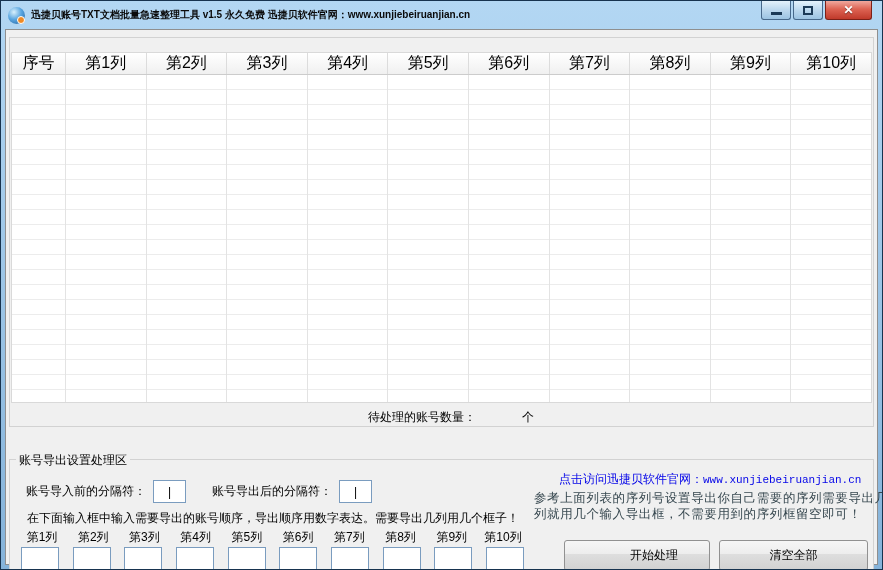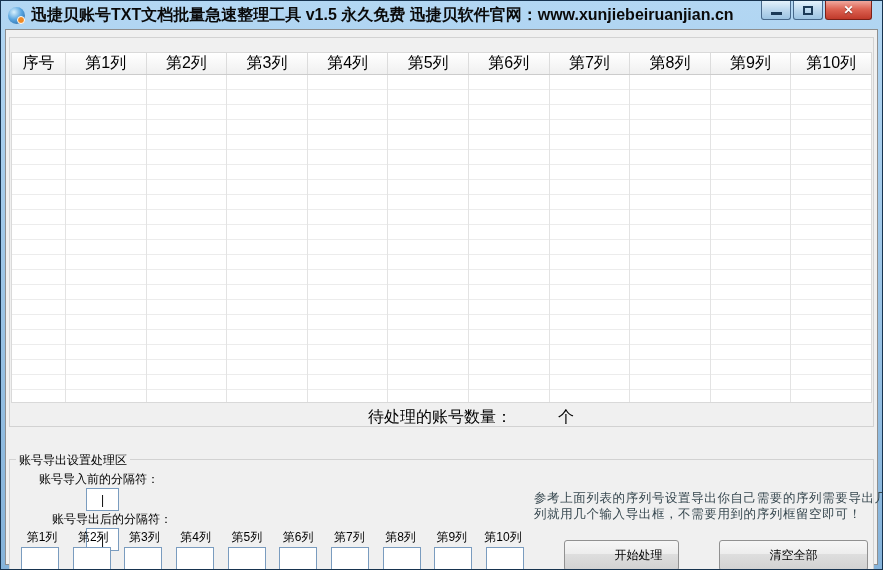--- a/index.html
+++ b/index.html
@@ -24,21 +24,21 @@
     width:17px; height:17px; border-radius:50%;
     background:radial-gradient(circle at 35% 30%, #d8f0fc 0%, #5aa6e0 45%, #1d5f9e 100%);
     position:relative; flex:none;
   }
   .app-icon::after {
     content:""; position:absolute; right:0; bottom:0;
     width:6px; height:6px; border-radius:50%; background:#f08a24;
     border:1px solid #fff;
   }
   .title {
-    margin-left:6px; font-size:16px; font-weight:bold; color:#0a0a0a;
+    margin-left:6px; font-size:10px; font-weight:bold; color:#0a0a0a;
     white-space:nowrap;
   }
   .win-controls { position:absolute; right:10px; top:0; display:flex; }
   .winbtn {
     height:19px; border:1px solid #47688a; border-top:none;
     display:flex; align-items:center; justify-content:center;
     border-radius:0 0 3px 3px; cursor:pointer;
   }
   .winbtn.min, .winbtn.max {
     width:30px; margin-right:2px;
@@ -85,28 +85,28 @@
   .th:last-child { border-right:none; }
   .tbody {
     height:327px; display:flex;
     background:repeating-linear-gradient(to bottom,#ffffff 0 14px,#ececec 14px 15px);
   }
   .body-col { flex:1; border-right:1px solid #e3e3e3; }
   .body-col.first { flex:none; width:54px; }
   .body-col:last-child { border-right:none; }
   .table-footer {
     position:absolute; left:0; right:0; top:369px; height:20px;
-    display:flex; align-items:center; font-size:16px; color:#000;
+    display:flex; align-items:center; font-size:12px; color:#000;
   }
   .table-footer .count-label { margin-left:358px; }
   .count-value { display:inline-block; width:46px; text-align:center; }
   
   .sep-row {
-    position:absolute; top:11px; left:16px;
-    display:flex; align-items:center; font-size:12px; color:#000;flex-direction:column;
+    position:absolute; top:20px; left:16px;
+    display:flex; align-items:center; font-size:12px; color:#000;
   }
   .sep-input {
     width:33px; height:23px; border:1px solid #7a9cbf; background:#fff;
     text-align:center; font-size:12px; font-family:inherit; padding:0;
   }
   .sep-input.import { margin-left:7px; }
   .sep-label-export { margin-left:26px; }
   .sep-input.export { margin-left:7px; }
   .instruction { position:absolute; top:50px; left:17px; font-size:12px; color:#000; white-space:nowrap; }
   .order-labels {
@@ -130,21 +130,21 @@
   .note {
     position:absolute; top:30px; left:524px; width:355px;
     font-size:12.5px; color:#36474f; line-height:16px; letter-spacing:0.6px;
   }
   .action-btn {
     position:absolute; top:80px; height:31px;
     border:1px solid #919191; border-radius:3px;
     background:linear-gradient(#f6f6f6,#ededed 45%,#dedede 46%,#d1d1d1);
     font-size:12px; font-family:inherit; color:#000; cursor:pointer;
   }
-  #start-btn { left:554px; width:115px;padding-left:40px; }
+  #start-btn { left:554px; width:146px;padding-left:40px; }
   #clear-btn { left:709px; width:149px; }
 </style>
 </head>
 <body>
 
 <div class="window">
 
   <div class="titlebar">
     <span class="app-icon"></span>
     <span class="title">迅捷贝账号TXT文档批量急速整理工具 v1.5  永久免费  迅捷贝软件官网：www.xunjiebeiruanjian.cn</span>
@@ -204,20 +204,21 @@
     <div class="groupbox" id="gb-export">
       <span class="gb-label">账号导出设置处理区</span>
 
       <div class="sep-row">
         <span>账号导入前的分隔符：</span>
         <input class="sep-input import" value="|" style="">
         <span class="sep-label-export">账号导出后的分隔符：</span>
         <input class="sep-input export" value="|" style="">
       </div>
 
+      <div class="instruction">在下面输入框中输入需要导出的账号顺序，导出顺序用数字表达。需要导出几列用几个框子！</div>
 
       <div class="order-labels" id="order-labels">
           <div class="order-label">第1列</div>
           <div class="order-label">第2列</div>
           <div class="order-label">第3列</div>
           <div class="order-label">第4列</div>
           <div class="order-label">第5列</div>
           <div class="order-label">第6列</div>
           <div class="order-label">第7列</div>
           <div class="order-label">第8列</div>
@@ -230,20 +231,23 @@
           <input class="order-input" value="" style="">
           <input class="order-input" value="" style="">
           <input class="order-input" value="" style="">
           <input class="order-input" value="" style="">
           <input class="order-input" value="" style="">
           <input class="order-input" value="" style="">
           <input class="order-input" value="" style="">
           <input class="order-input" value="" style="">
         </div>
 
+      <div class="site-link">
+        <span>点击访问迅捷贝软件官网：</span><span class="url">www.xunjiebeiruanjian.cn</span>
+      </div>
 
       <div class="note">参考上面列表的序列号设置导出你自己需要的序列需要导出几列就用几个输入导出框，不需要用到的序列框留空即可！</div>
 
       <button class="action-btn" id="start-btn">开始处理</button>
       <button class="action-btn" id="clear-btn">清空全部</button>
     </div>
 
   </div>
 </div>
 

